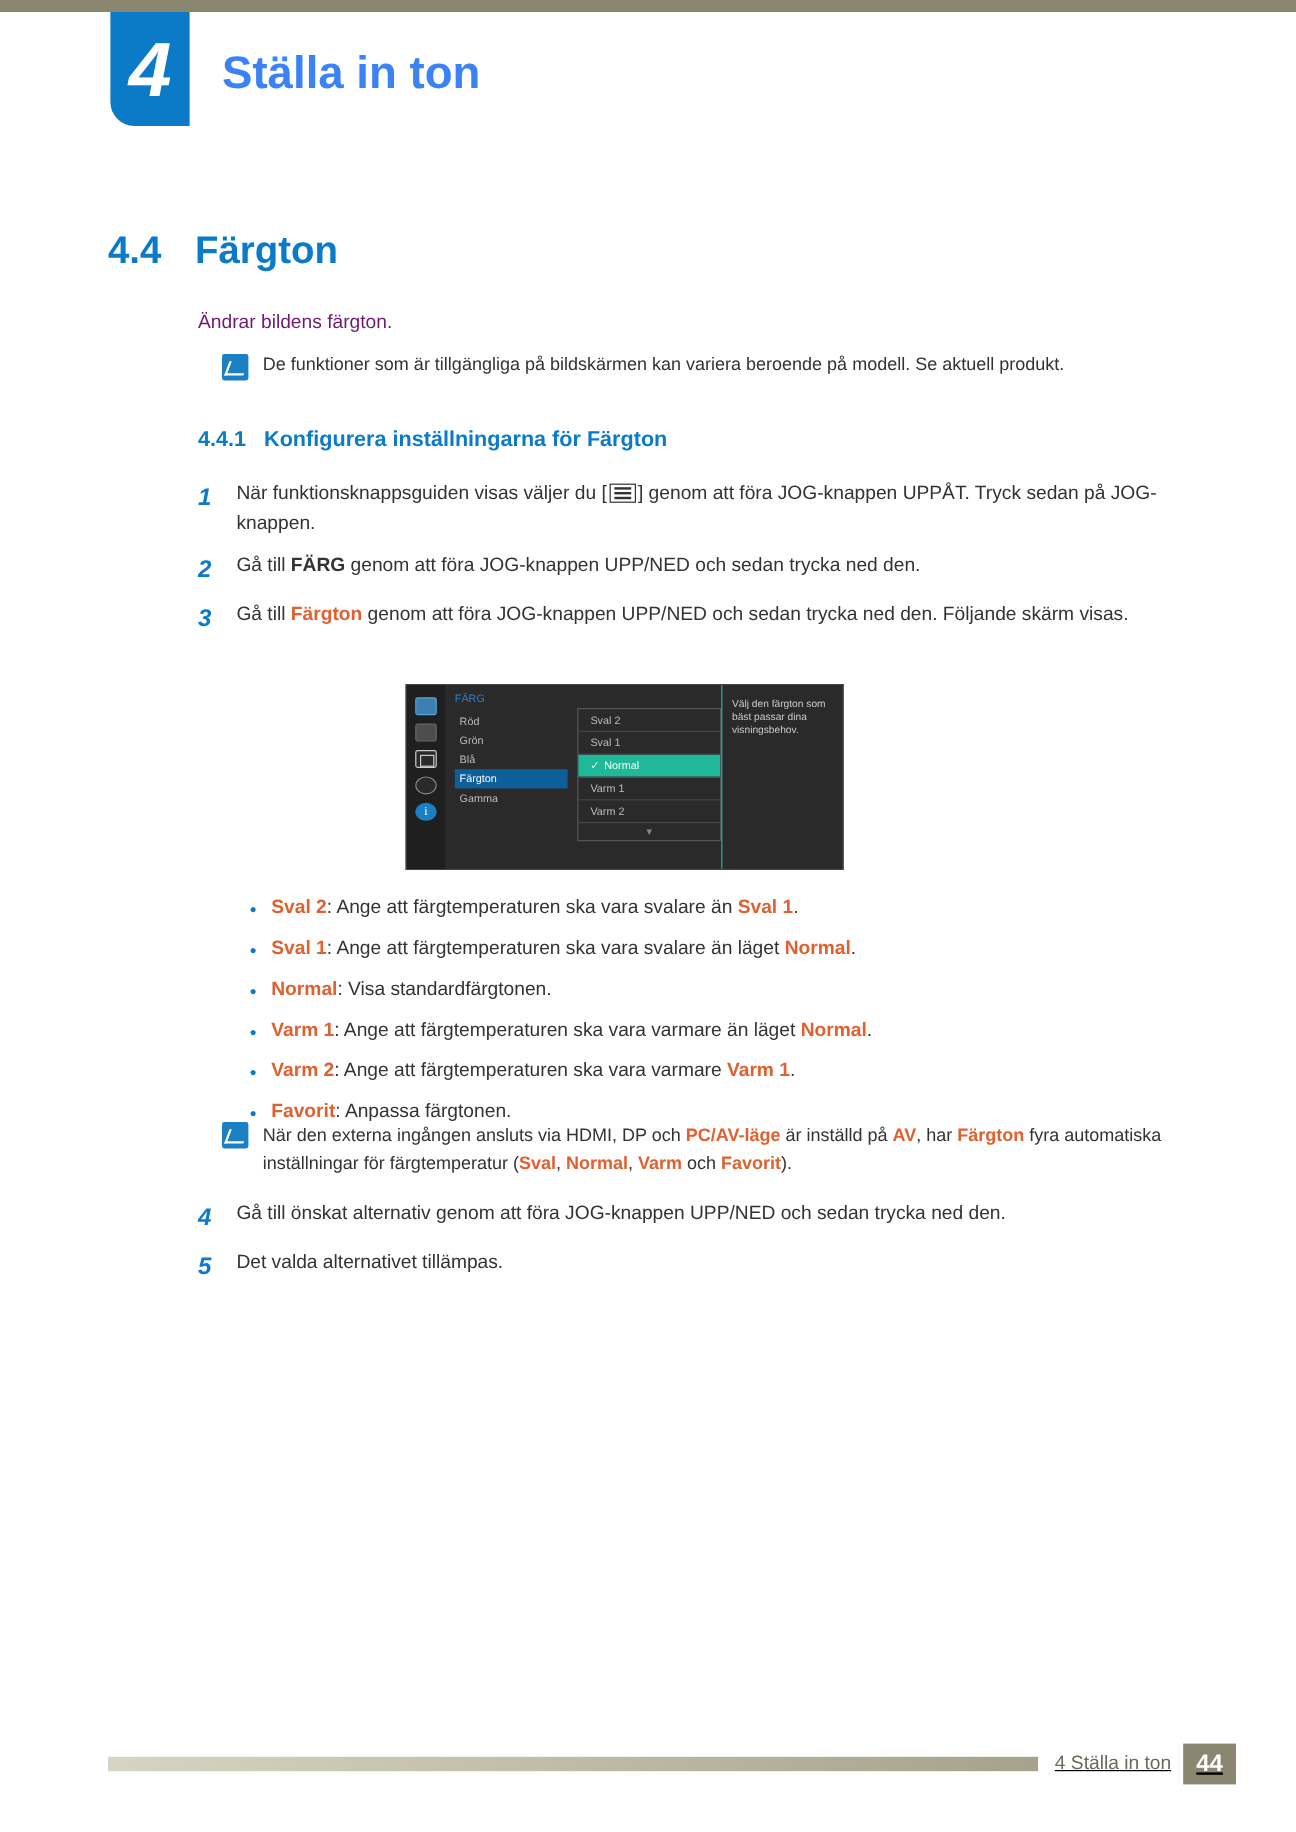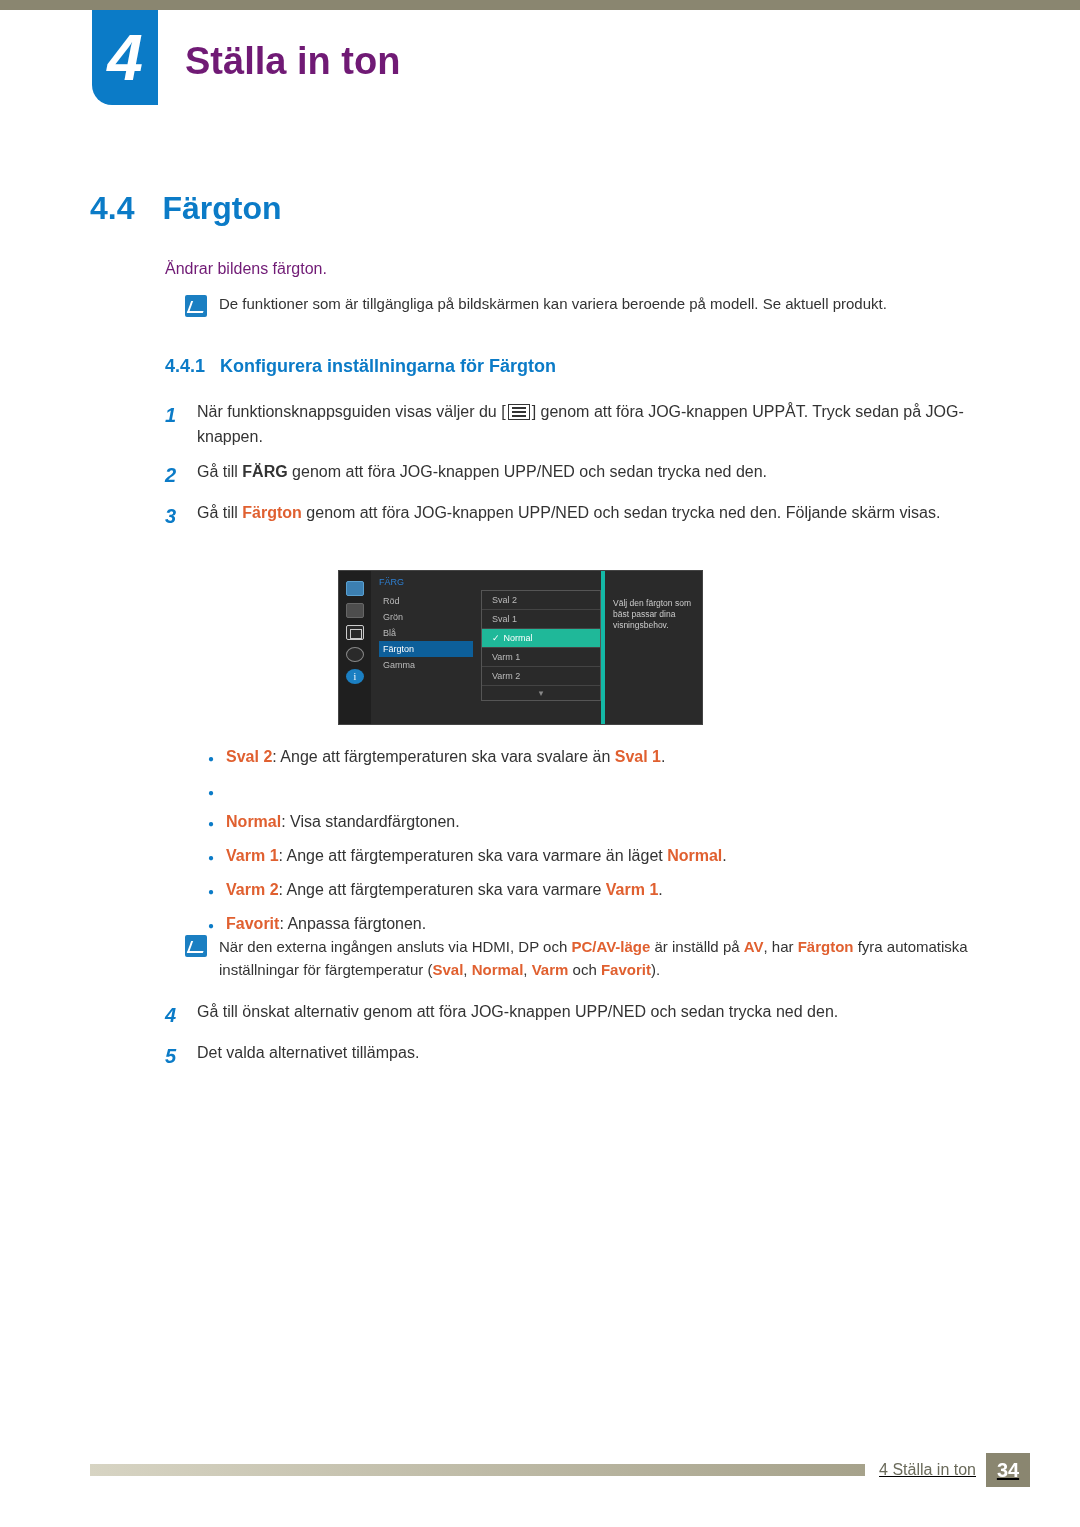--- a/index.html
+++ b/index.html
@@ -30,21 +30,21 @@
     display: flex;
     align-items: center;
     justify-content: center;
     font-style: italic;
   }
   .chapter-title {
     position: absolute;
     left: 185px;
     top: 40px;
     font-size: 38px;
-    color: #701a75;
+    color: #3b82f6;
     font-weight: bold;
   }
   .section-row {
     position: absolute;
     left: 90px;
     top: 190px;
     display: flex;
     gap: 28px;
     align-items: baseline;
   }
@@ -164,24 +164,24 @@
     padding-top: 19px;
   }
   .osd-sub-box { border: 1px solid #555; }
   .osd-sub-item { padding: 4px 10px; color: #bbb; border-bottom: 1px solid #444; }
   .osd-sub-item:last-child{border-bottom:none;}
   .osd-sub-item.sel { background: #1fb899; color: #fff; position:relative; }
   .osd-sub-item.sel::before{content:"✓"; margin-right:4px; }
   .osd-sub-arrow{ text-align:center; color:#888; font-size:9px; padding:2px 0;}
   .osd-right {
     flex: 1;
-    padding: 27px 8px;
+    padding: 10px 8px;
     font-size: 8.5px;
     color: #ccc;
-    border-left: 4px solid #14b8a6;
+    border-left: 1px solid #14b8a6;
     line-height: 1.3;
   }
 
   .bullets {
     position: absolute;
     left: 208px; top: 745px;
     width: 760px;
     font-size: 16px;
     color: #333;
   }
@@ -309,20 +309,21 @@
   <div class="osd-right">Välj den färgton som bäst passar dina visningsbehov.</div>
 </div>
 
 <div class="bullets">
   <div class="bullet">
     <div class="bullet-dot">●</div>
     <div><span class="red-bold">Sval 2</span><span>: Ange att färgtemperaturen ska vara svalare än </span><span class="red-bold">Sval 1</span><span>.</span></div>
   </div>
   <div class="bullet">
     <div class="bullet-dot">●</div>
+    <div><span class="red-bold">Sval 1</span><span>: Ange att färgtemperaturen ska vara svalare än läget </span><span class="red-bold">Normal</span><span>.</span></div>
   </div>
   <div class="bullet">
     <div class="bullet-dot">●</div>
     <div><span class="red-bold">Normal</span><span>: Visa standardfärgtonen.</span></div>
   </div>
   <div class="bullet">
     <div class="bullet-dot">●</div>
     <div><span class="red-bold">Varm 1</span><span>: Ange att färgtemperaturen ska vara varmare än läget </span><span class="red-bold">Normal</span><span>.</span></div>
   </div>
   <div class="bullet">
@@ -349,14 +350,14 @@
   </div>
   <div class="step">
     <div class="step-num">5</div>
     <div class="step-body">Det valda alternativet tillämpas.</div>
   </div>
 </div>
 
 <div class="footer">
   <div class="footer-bar"></div>
   <div class="footer-text">4 Ställa in ton</div>
-  <div class="footer-page">34</div>
+  <div class="footer-page">44</div>
 </div>
 
 </body></html>

